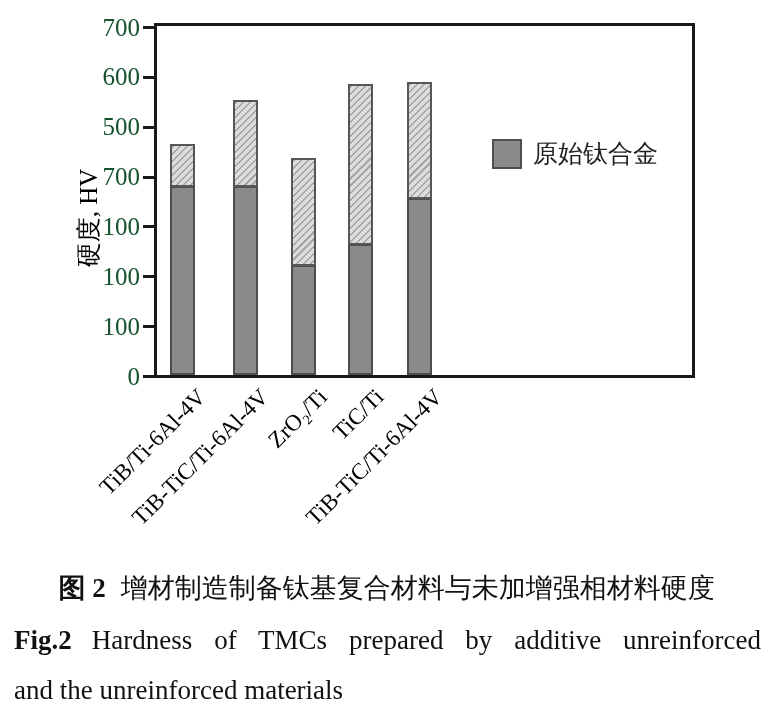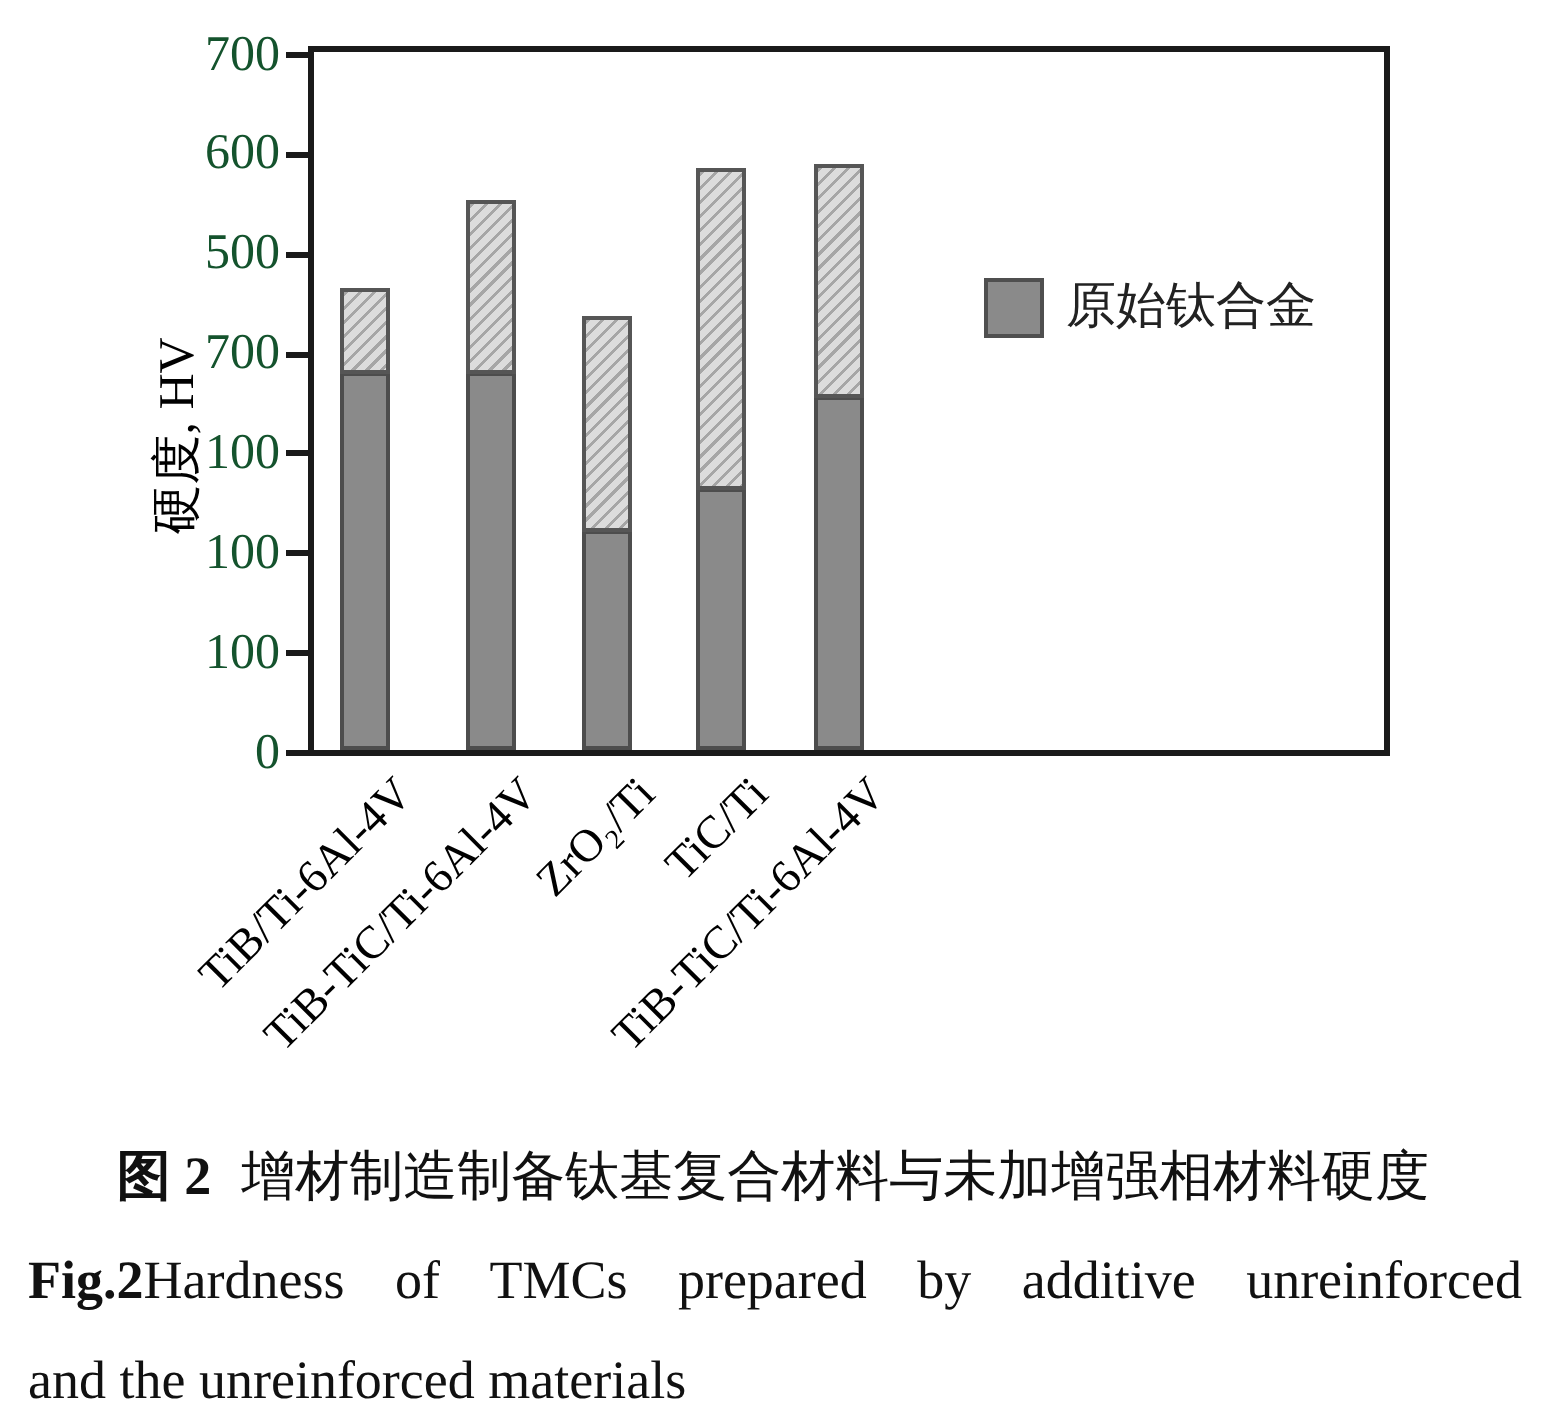--- a/index.html
+++ b/index.html
@@ -32,21 +32,21 @@
   
   .legend{position:absolute;left:492px;top:139px;}
   .legend-item{display:flex;align-items:center;margin-bottom:8px;}
   .swatch{width:30px;height:30px;box-sizing:border-box;border:2px solid #4f4f4f;margin-right:11px;}
   .legend-label{font-size:25px;line-height:30px;color:#222;}
   
   .cap-zh{position:absolute;left:0;right:0;top:570px;text-align:center;font-size:27px;line-height:36px;}
   .cap-zh .cap-label{font-weight:bold;margin-right:15px;}
   .cap-en{position:absolute;left:14px;right:12px;top:622px;font-size:27px;line-height:36px;
           text-align:justify;text-align-last:justify;}
-  .cap-en .cap-label{font-weight:bold;margin-right:0;}
+  .cap-en .cap-label{font-weight:bold;margin-right:20px;}
   .cap-en2{position:absolute;left:14px;top:672px;font-size:27px;line-height:36px;}
 </style>
 </head>
 <body>
 
 <div class="page">
 
   <div>
     <div class="y-axis-title">硬度, HV</div>
 

